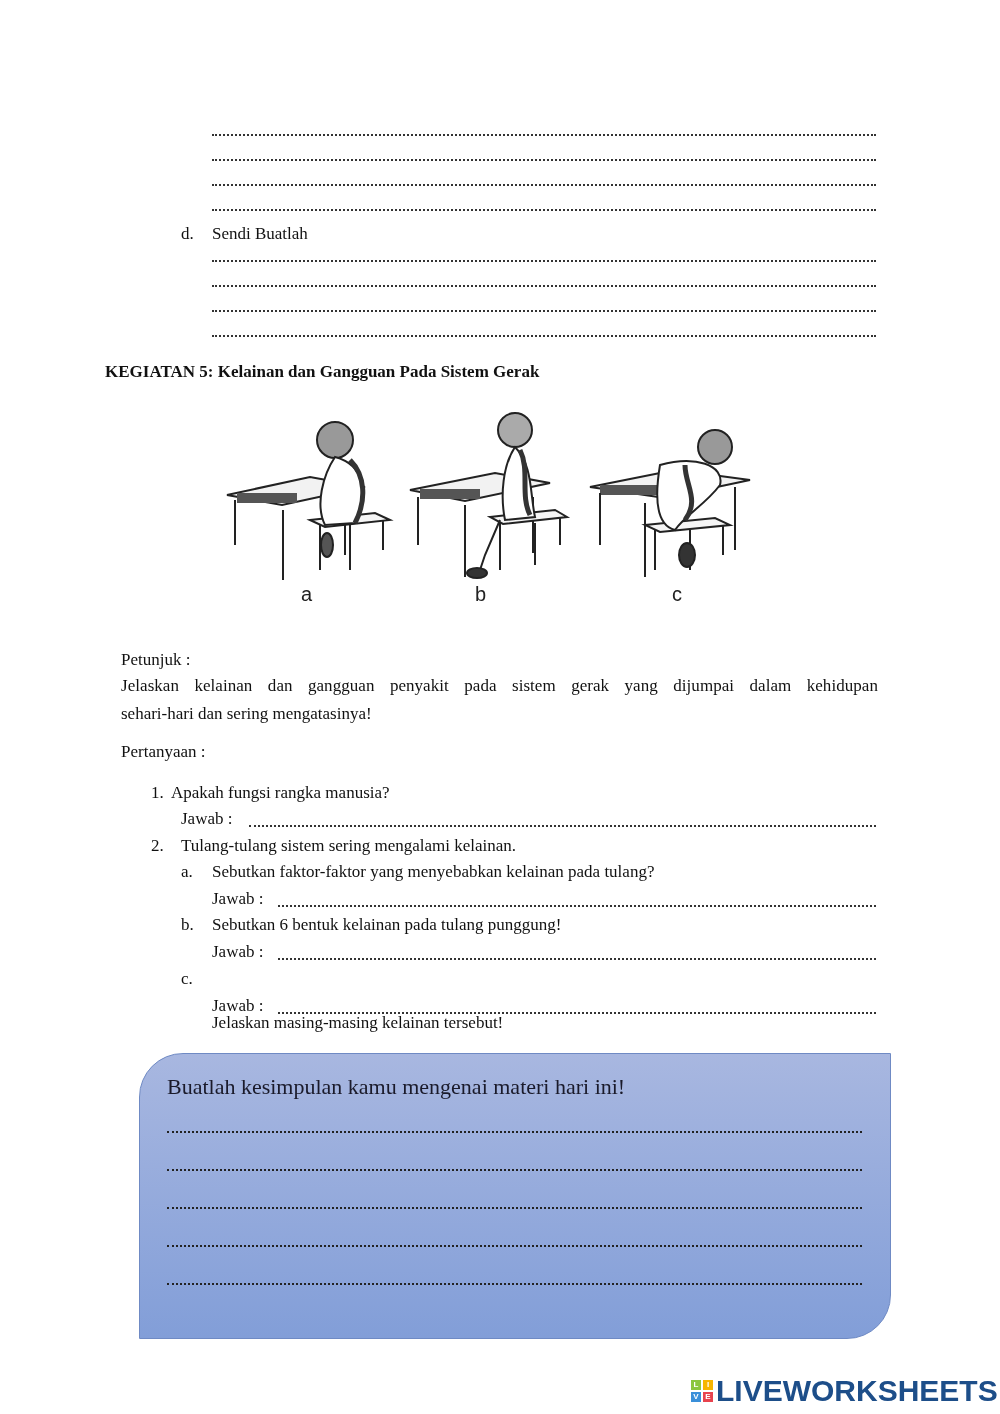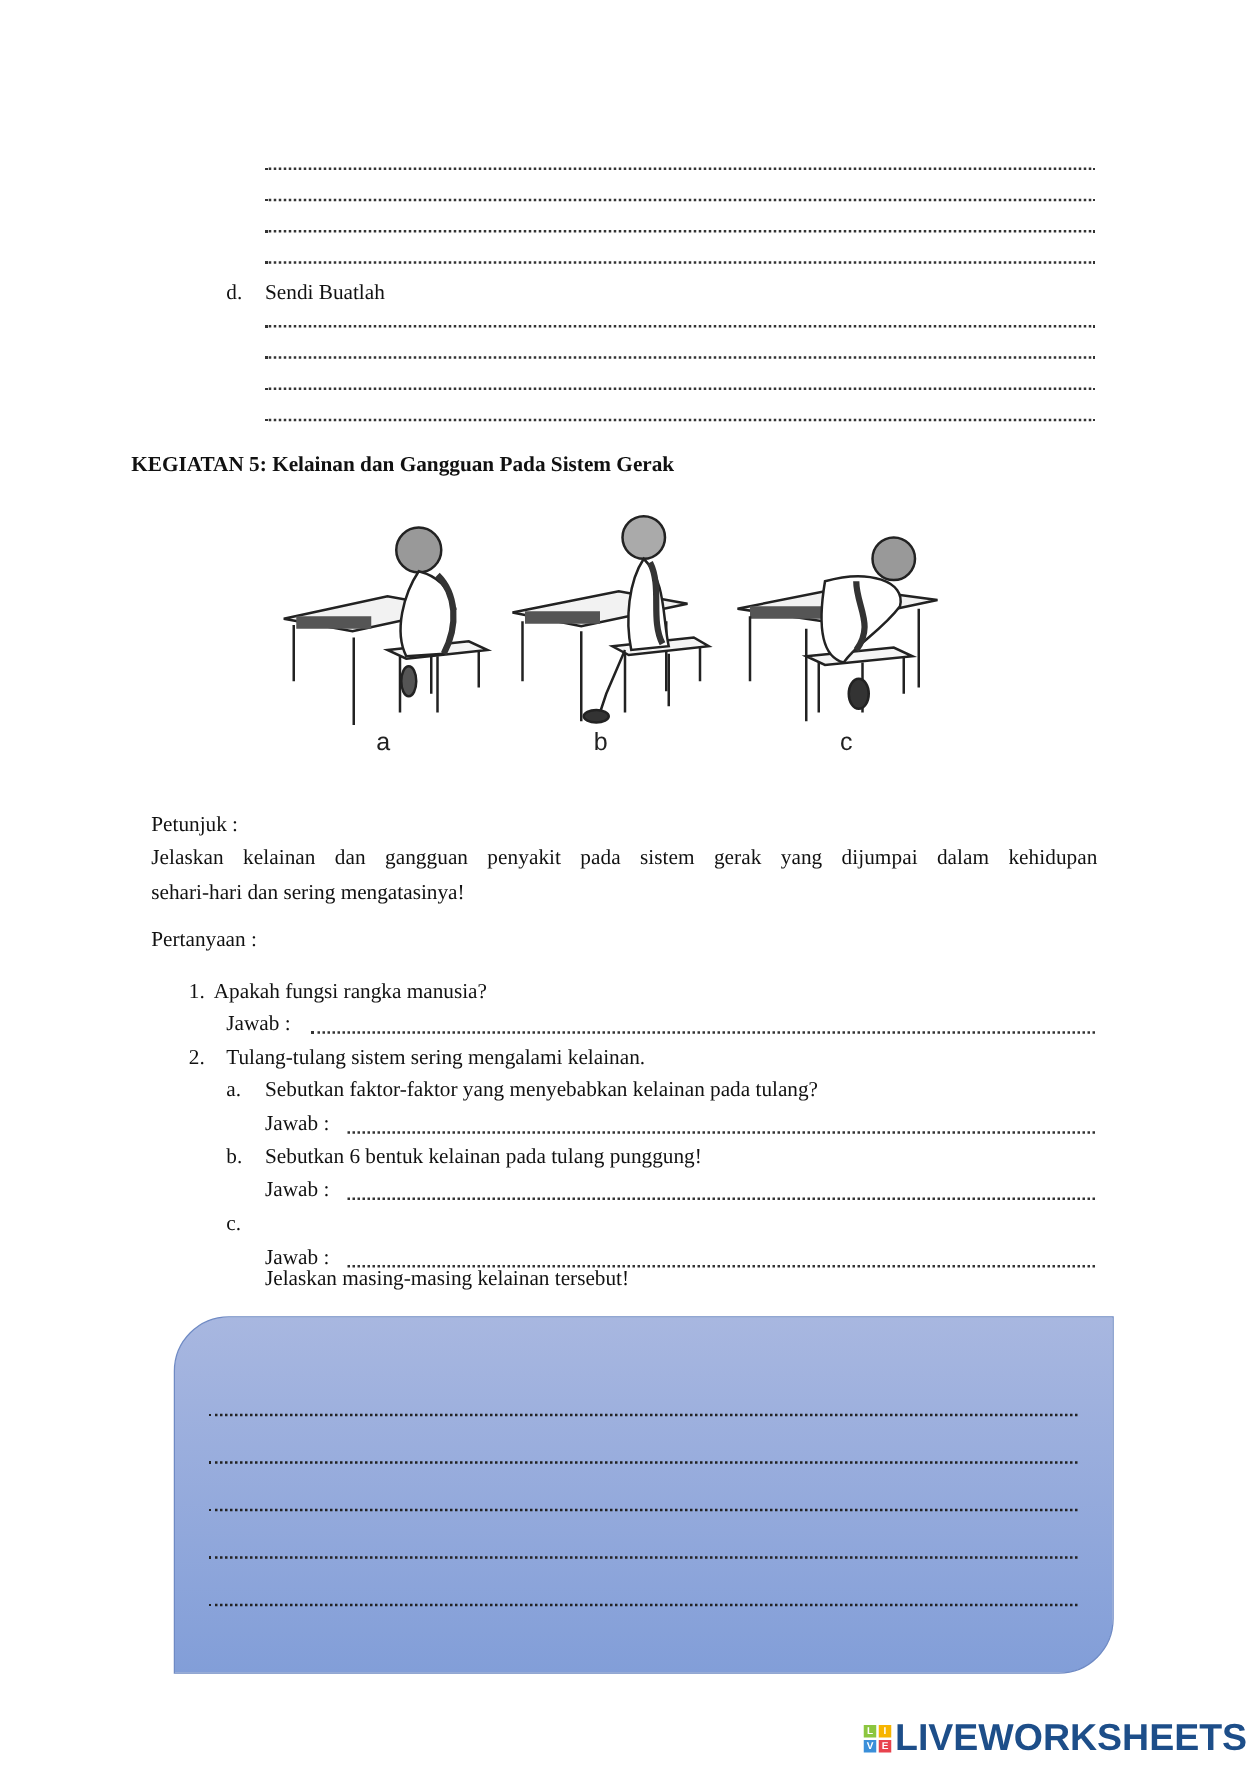--- a/index.html
+++ b/index.html
@@ -121,20 +121,21 @@
 <div class="abs txt" style="left:212px; top:915px;">Sebutkan 6 bentuk kelainan pada tulang punggung!</div>
 <div class="abs txt" style="left:212px; top:942px;">Jawab :</div>
 <div class="dots" style="left:278px; top:958px; width:598px;"></div>
 
 <div class="abs txt" style="left:181px; top:969px;">c.</div>
 <div class="abs txt" style="left:212px; top:969px;margin-top:44px;">Jelaskan masing-masing kelainan tersebut!</div>
 <div class="abs txt" style="left:212px; top:996px;">Jawab :</div>
 <div class="dots" style="left:278px; top:1012px; width:598px;"></div>
 
 <div class="box">
+  <div class="box-title">Buatlah kesimpulan kamu mengenai materi hari ini!</div>
   <div class="dots" style="left:27px; top:77px; width:695px;"></div>
   <div class="dots" style="left:27px; top:115px; width:695px;"></div>
   <div class="dots" style="left:27px; top:153px; width:695px;"></div>
   <div class="dots" style="left:27px; top:191px; width:695px;"></div>
   <div class="dots" style="left:27px; top:229px; width:695px;"></div>
 </div>
 
 <div class="logo">
   <div class="logo-grid">
     <span style="background:#8cc63f;">L</span>

